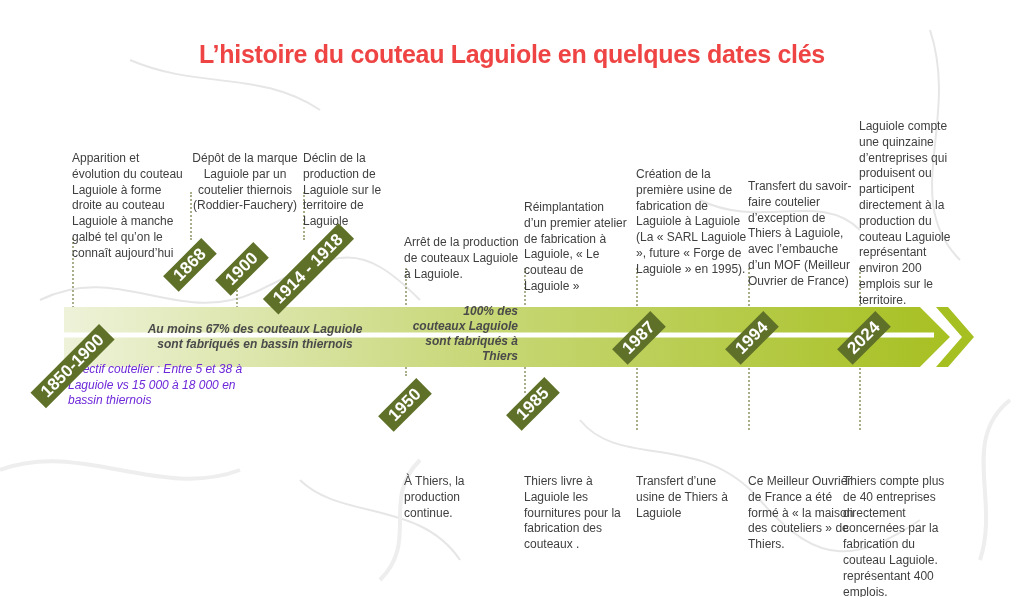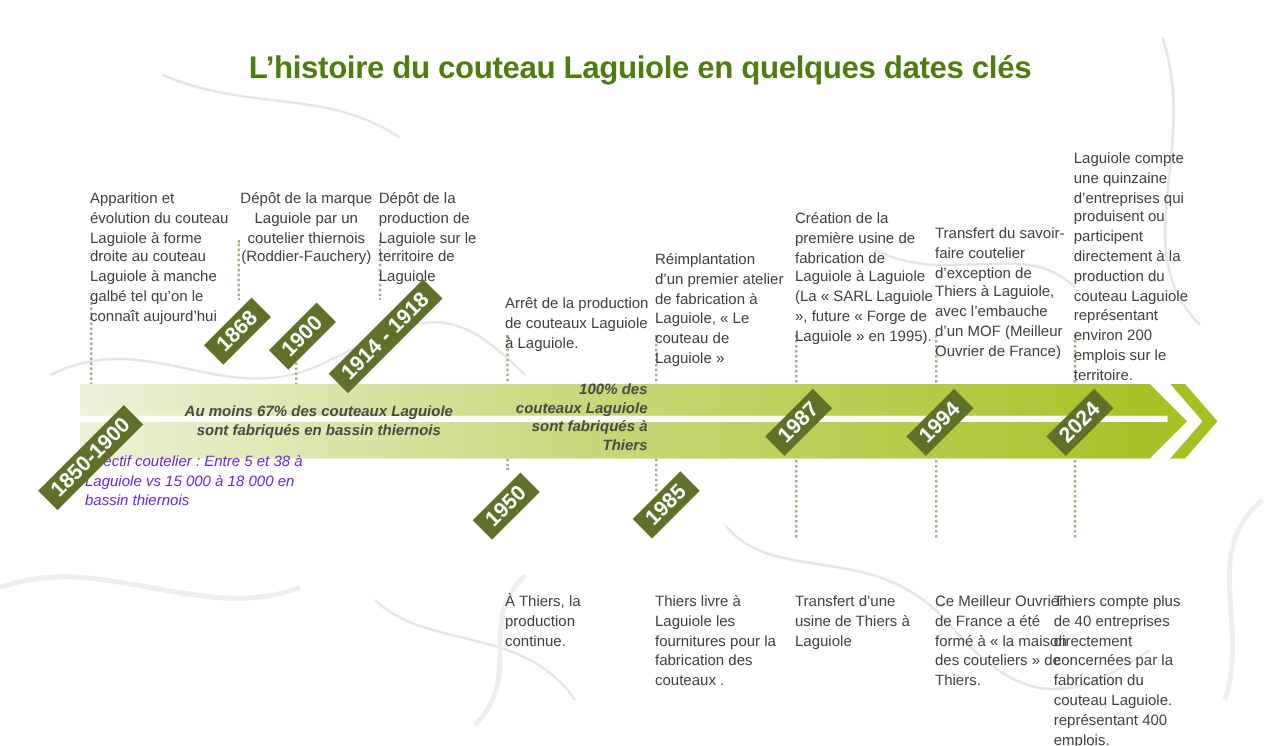--- a/index.html
+++ b/index.html
@@ -7,21 +7,21 @@
   body {
     position: relative;
     background: #ffffff;
     font-family: "Liberation Sans", "DejaVu Sans", sans-serif;
     color: #3a3a3a;
   }
   .marble { position: absolute; inset: 0; pointer-events: none; }
   .title {
     position: absolute; left: 0; top: 40px; width: 100%;
     text-align: center; font-size: 25px; font-weight: bold;
-    color: #4d7c0f; letter-spacing: -0.3px;
+    color: #ef4444; letter-spacing: -0.3px;
   }
   .note {
     position: absolute; font-size: 12px; line-height: 15.8px; color: #3f3f3f; margin-top: 43px;
   }
   .band {
     position: absolute; left: 64px; top: 307px; width: 876px; height: 60px;
   }
   .band-text {
     position: absolute; font-style: italic; font-weight: bold; font-size: 12px;
     line-height: 15px; color: #4a4a4a; text-align: center;
@@ -84,21 +84,21 @@
   <path d="M872 0 H884 L910 30 L884 60 H872 L898 30 Z" fill="#a7c021"></path>
   <path d="M0 28 H870" stroke="#ffffff" stroke-width="5"></path>
   <path d="M858 -2 L890 30 L858 62" stroke="#ffffff" stroke-width="6" fill="none"></path>
 </svg>
 
 <div class="band-text" style="left:140px; top:322px; width:230px;">Au moins 67% des couteaux Laguiole sont fabriqués en bassin thiernois</div>
 <div class="band-text" style="left:412px; top:304px; width:106px;text-align:right;">100% des couteaux Laguiole sont fabriqués à Thiers</div>
 
 <div class="note" style="left:72px; top:108px; width:118px;">Apparition et évolution du couteau Laguiole à forme droite au couteau Laguiole à manche galbé tel qu’on le connaît aujourd’hui</div>
 <div class="note" style="left:190px; top:108px; width:110px;text-align:center;">Dépôt de la marque Laguiole par un coutelier thiernois (Roddier-Fauchery)</div>
-<div class="note" style="left:303px; top:108px; width:90px;">Dépôt de la production de Laguiole sur le territoire de Laguiole</div>
+<div class="note" style="left:303px; top:108px; width:90px;">Déclin de la production de Laguiole sur le territoire de Laguiole</div>
 <div class="note" style="left:404px; top:192px; width:115px;">Arrêt de la production de couteaux Laguiole à Laguiole.</div>
 <div class="note" style="left:524px; top:157px; width:105px;">Réimplantation d’un premier atelier de fabrication à Laguiole, « Le couteau de Laguiole »</div>
 <div class="note" style="left:636px; top:124px; width:112px;">Création de la première usine de fabrication de Laguiole à Laguiole (La « SARL Laguiole », future « Forge de Laguiole » en 1995).</div>
 <div class="note" style="left:748px; top:136px; width:112px;">Transfert du savoir-faire coutelier d’exception de Thiers à Laguiole, avec l’embauche d’un MOF (Meilleur Ouvrier de France)</div>
 <div class="note" style="left:859px; top:76px; width:105px;">Laguiole compte une quinzaine d’entreprises qui produisent ou participent directement à la production du couteau Laguiole représentant environ 200 emplois sur le territoire.</div>
 
 <div class="effectif">Effectif coutelier : Entre 5 et 38 à Laguiole vs 15 000 à 18 000 en bassin thiernois</div>
 <div class="note" style="left:404px; top:431px; width:80px;">À Thiers, la production continue.</div>
 <div class="note" style="left:524px; top:431px; width:105px;">Thiers livre à Laguiole les fournitures pour la fabrication des couteaux .</div>
 <div class="note" style="left:636px; top:431px; width:110px;">Transfert d’une usine de Thiers à Laguiole</div>

